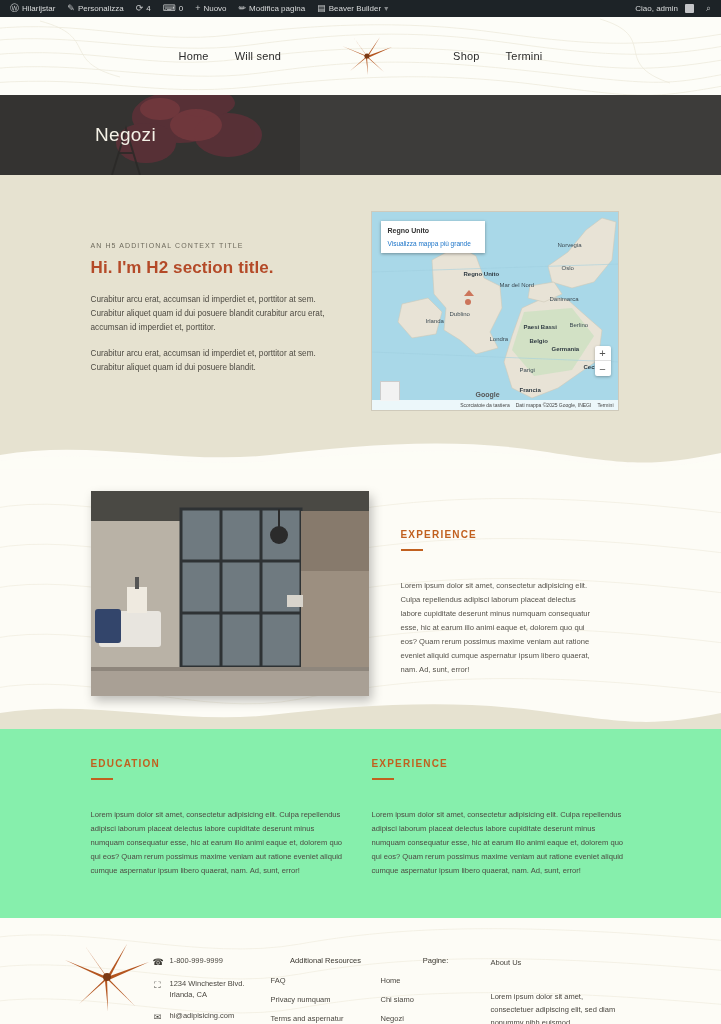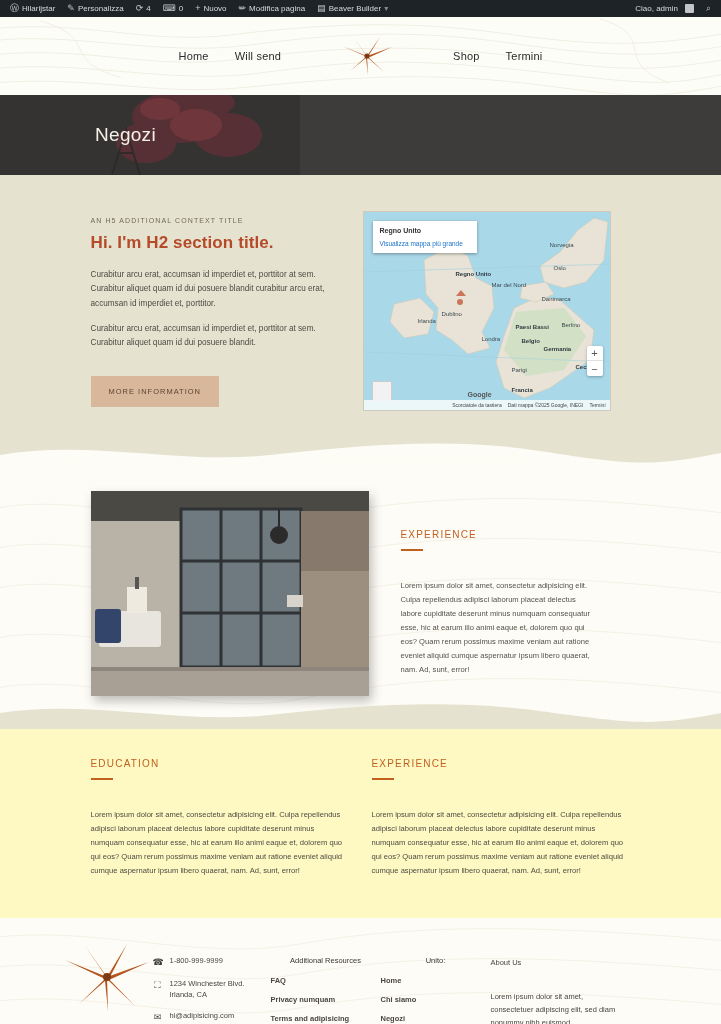--- a/index.html
+++ b/index.html
@@ -46,21 +46,21 @@
     display: flex; align-items: center;
   }
   .hero-img { position: absolute; inset: 0; }
   .hero h1 {
     position: relative; color: #f4f1e6; font-size: 19px; font-weight: 400;
     margin-left: 95px; letter-spacing: .3px;
   }
   
   .sec-cream { background: #e6e2d0; padding: 36px 0 0 0; position: relative; }
   .wrap { width: 540px; margin: 0 auto; position: relative; }
-  .two-col { display: flex; gap: 22px; align-items: flex-start; }
+  .two-col { display: flex; gap: 30px; align-items: center; }
   .col-left { width: 250px; padding-top: 6px; }
   .eyebrow {
     font-size: 7px; letter-spacing: 1.1px; color: #6e6a5c;
     text-transform: uppercase; margin-bottom: 9px;
   }
   .h2 {
     font-size: 17px; color: #b44a28; font-weight: 700; margin-bottom: 15px;
     letter-spacing: .1px;
   }
   .body-txt { font-size: 8.2px; line-height: 1.75; color: #4d4a42; margin-bottom: 11px; }
@@ -106,40 +106,40 @@
   .wave { display: block; width: 100%; }
   
   .sec-white { background: #fdfcf6; position: relative; padding: 22px 0 32px; }
   .photo-row { display: flex; gap: 0; align-items: flex-start; }
   .photo {
     width: 278px; height: 205px; position: relative;
     box-shadow: 3px 5px 10px rgba(0,0,0,.25);
   }
   .exp-col { width: 230px; padding-left: 32px; padding-top: 38px; }
   .exp-title {
-    color: #c1601f; font-size: 10px; letter-spacing: 1.2px; font-weight: 400;
+    color: #c1601f; font-size: 10px; letter-spacing: 1.2px; font-weight: 700;
     text-transform: uppercase; margin-bottom: 9px;
   }
   .rule { width: 22px; height: 1.5px; background: #c1601f; margin-bottom: 13px; }
   .exp-body { font-size: 7.6px; line-height: 1.85; color: #55524b; margin-top: 28px; }
   
-  .sec-cream2 { background: #fef9c3; padding: 30px 0 40px; }
+  .sec-cream2 { background: #86efac; padding: 30px 0 40px; }
   .cols2 { display: flex; gap: 22px; }
   .col2 { width: 259px; }
   .col2 .exp-body { color: #4d4a42; }
   
   .footer { background: #fdfcf6; position: relative; padding: 24px 0 0; }
   .f-wrap { width: 600px; margin: 0 auto; display: flex; position: relative; }
   .f-logo { width: 92px; height: 70px; position: relative; }
   .f-contact { width: 118px; padding-top: 14px; font-size: 7.5px; color: #4a4740; }
   .f-line { display: flex; gap: 7px; margin-bottom: 10px; line-height: 1.45; }
   .f-line .ficon { width: 10px; color: #3c3a34; font-size: 9px; flex: none; text-align: center; }
   .f-col { width: 110px; padding-top: 14px; font-size: 7.5px; color: #4a4740; }
   .f-col .f-head { font-weight: 400; color: #3a3730; margin-bottom: 11px; text-align: center; }
-  .f-col a { display: block; color: #4a4740; text-decoration: none; margin-bottom: 10px; font-weight: bold; }
+  .f-col a { display: block; color: #4a4740; text-decoration: none; margin-bottom: 10px; }
   .f-about { width: 130px; padding-top: 14px; font-size: 7.5px; color: #4a4740; line-height: 1.75; }
 </style>
 </head>
 <body>
 
 <div class="adminbar">
   <div class="ab-item">
     <span class="glyph">Ⓦ</span>
     <span>Hilarijstar</span>
   </div>
@@ -237,21 +237,20 @@
 </section>
 
 <section class="sec-cream">
   <div class="wrap">
     <div class="two-col">
       <div class="col-left">
         <div class="eyebrow">AN H5 ADDITIONAL CONTEXT TITLE</div>
         <div class="h2">Hi. I'm H2 section title.</div>
         <p class="body-txt">Curabitur arcu erat, accumsan id imperdiet et, porttitor at sem. Curabitur aliquet quam id dui posuere blandit curabitur arcu erat, accumsan id imperdiet et, porttitor.</p>
         <p class="body-txt">Curabitur arcu erat, accumsan id imperdiet et, porttitor at sem. Curabitur aliquet quam id dui posuere blandit.</p>
-        <button class="btn-more">MORE INFORMATION</button>
       </div>
 
       <div class="map">
         <svg viewBox="0 0 248 200" width="248" height="200" style="position:absolute;inset:0">
           <rect width="248" height="200" fill="#a9d8e8"></rect>
           <g fill="#e8e3d6" stroke="#cfc9b8" stroke-width="0.6">
             <path d="M60 48 L86 34 L104 44 L112 66 L128 74 L130 96 L118 120 L126 136 L104 142 L88 128 L72 118 L74 96 L62 82 Z"></path>
             <path d="M30 92 L56 86 L70 100 L64 122 L40 126 L26 110 Z"></path>
             <path d="M150 96 L176 84 L196 88 L214 104 L230 118 L226 148 L206 162 L186 176 L160 186 L140 176 L132 150 L140 124 Z"></path>
             <path d="M176 54 L196 40 L214 18 L230 6 L244 10 L240 48 L222 70 L200 76 L180 70 Z"></path>
@@ -412,24 +411,24 @@
       </div>
       <div class="f-line">
         <span class="ficon">✉</span>
         <span>hi@adipisicing.com</span>
       </div>
     </div>
     <div class="f-col">
       <div class="f-head">Additional Resources</div>
       <a href="#">FAQ</a>
       <a href="#">Privacy numquam</a>
-      <a href="#">Terms and adipisicing</a>
+      <a href="#">Terms and aspernatur</a>
     </div>
     <div class="f-col">
-      <div class="f-head">Unito:</div>
+      <div class="f-head">Pagine:</div>
       <a href="#">Home</a>
       <a href="#">Chi siamo</a>
       <a href="#">Negozi</a>
       <a href="#">Prodotti</a>
     </div>
     <div class="f-about">
       <div class="f-head" style="margin-bottom:21px">About Us</div>
       <div>Lorem ipsum dolor sit amet, consectetuer adipiscing elit, sed diam nonummy nibh euismod.</div>
     </div>
   </div>

